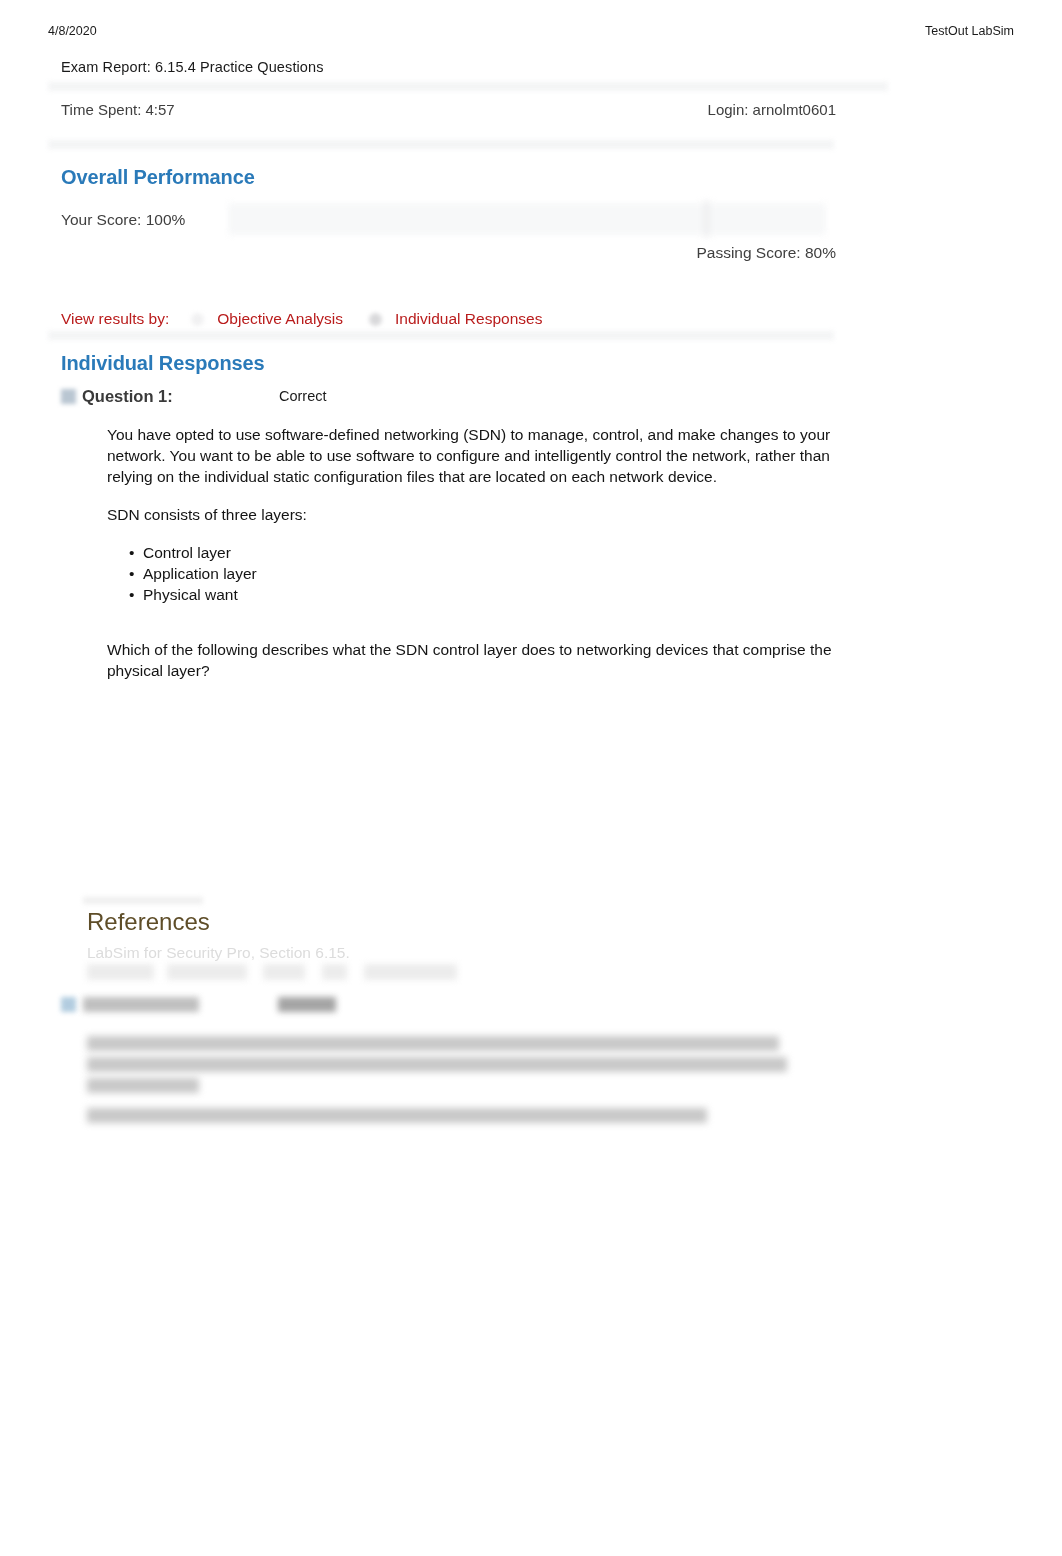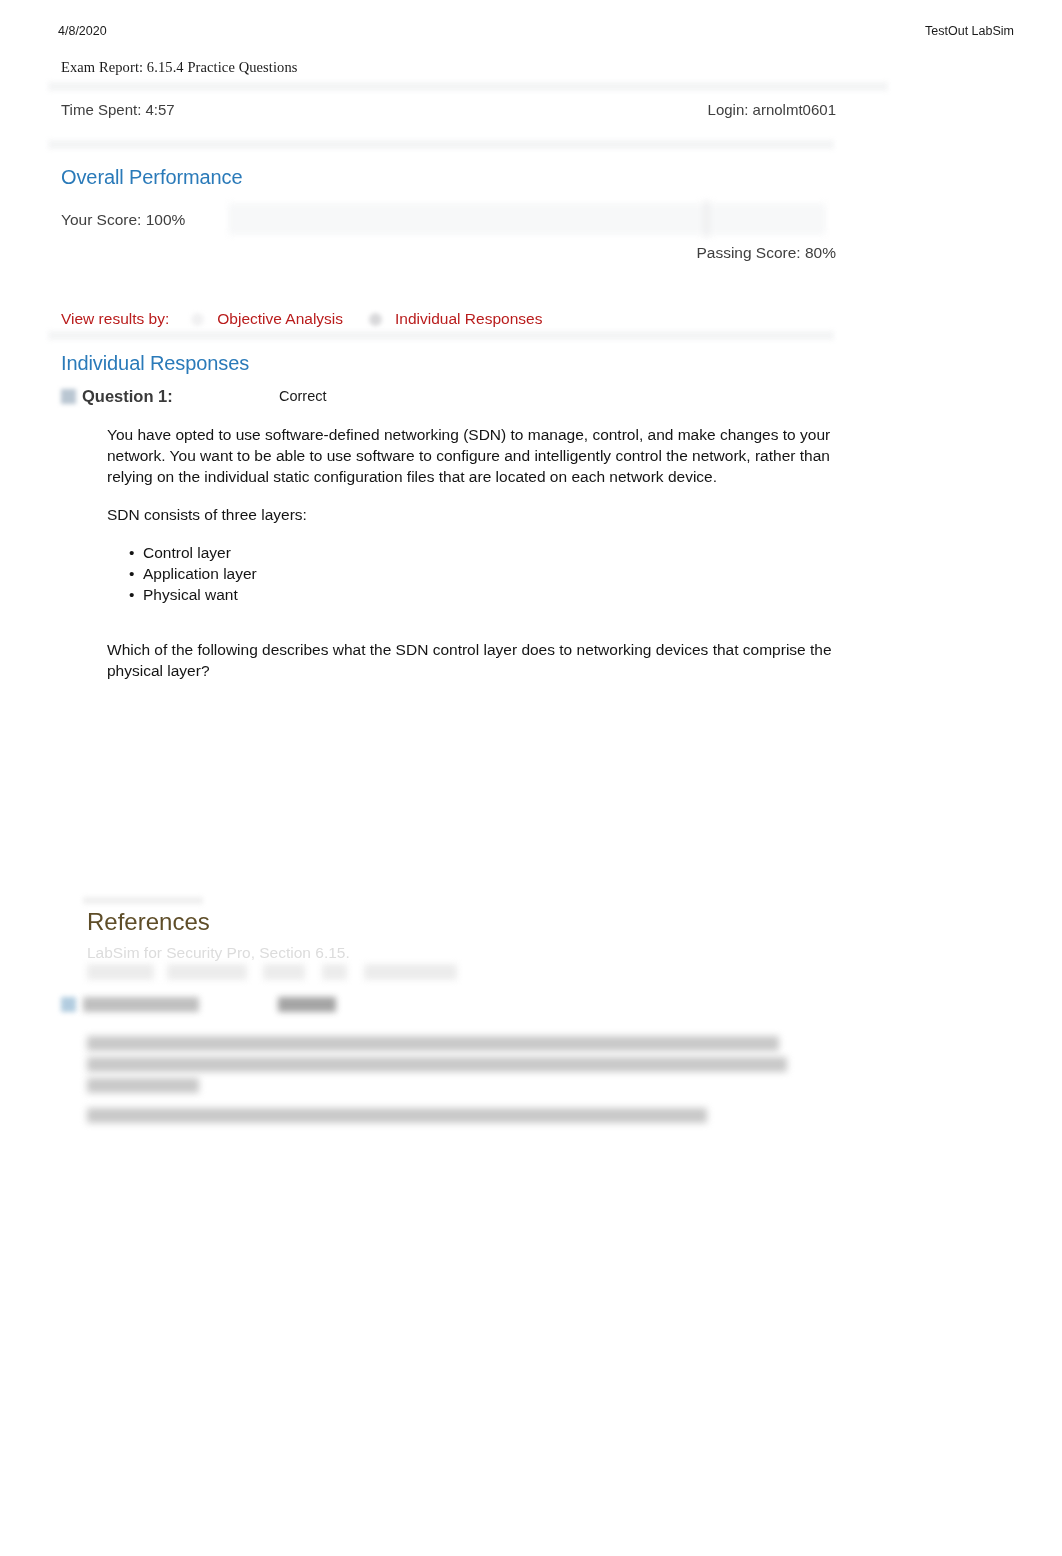--- a/index.html
+++ b/index.html
@@ -24,37 +24,37 @@
     top: 24px;
     left: 48px;
     width: 966px;
     height: 18px;
     font-family: "Liberation Sans", sans-serif;
     font-size: 12.5px;
     color: #1b1b1b;
   }
   .print-header .ph-date {
     position: absolute;
-    left: 10px;
+    left: 0;
     top: 0;
   }
   .print-header .ph-title {
     position: absolute;
     left: 0;
     top: 0;
     width: 966px;
     text-align: right;
   }
 
   
   .report-title {
     position: absolute;
     top: 59px;
     left: 61px;
-    font-family: Liberation Serif, serif;
+    font-family: Liberation Sans, sans-serif;
     font-size: 14.5px;
     color: #1a1a1a;
     letter-spacing: 0.1px;
     white-space: nowrap;
   }
 
   
   .soft-rule {
     position: absolute;
     background: #f3f4f5;
@@ -77,21 +77,21 @@
     color: #3f3f3f;
   }
   .meta-row { position: relative; height: 21px; }
   .meta-left  { position: absolute; left: 0; top: 0; }
   .meta-right { position: absolute; right: 0; top: 0; }
 
   
   .sec-heading {
     position: absolute;
     font-family: "Liberation Sans Narrow", "Liberation Sans", sans-serif;
-    font-weight: normal;
+    font-weight: bold;
     font-size: 20px;
     color: #2a7ab9;
     letter-spacing: -0.1px;
     white-space: nowrap;
   }
   .heading-overall    { left: 61px; top: 166px; }
   .heading-individual { left: 61px; top: 352px; }
 
   
   .score-label {

